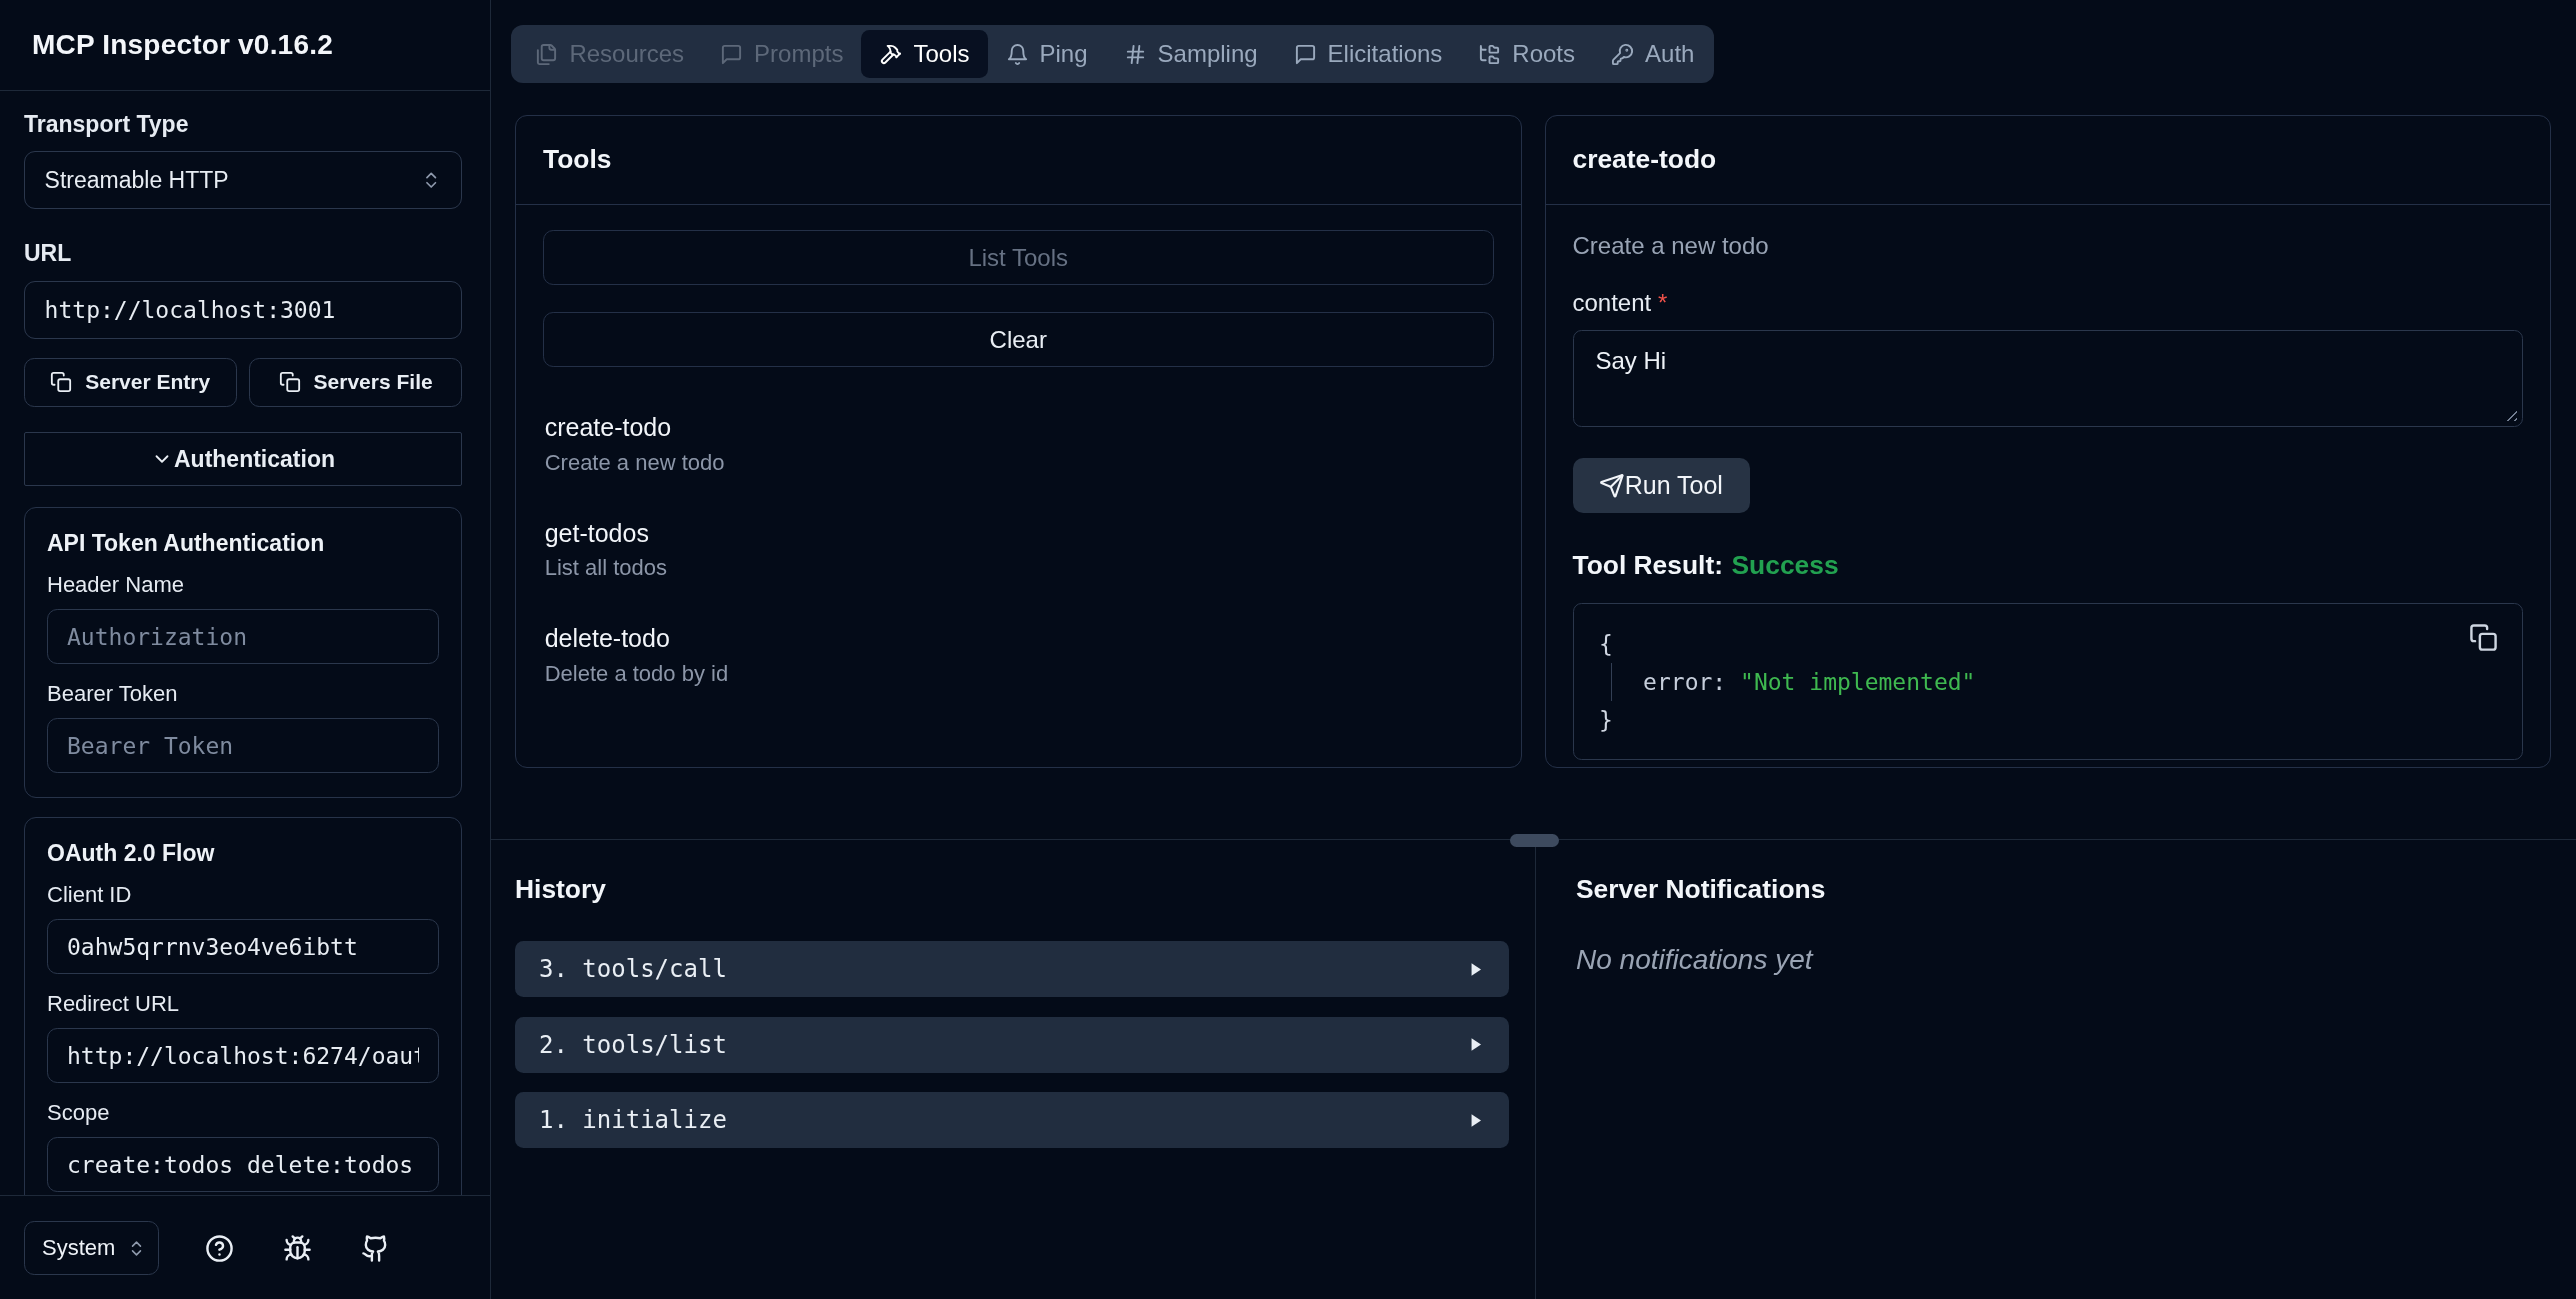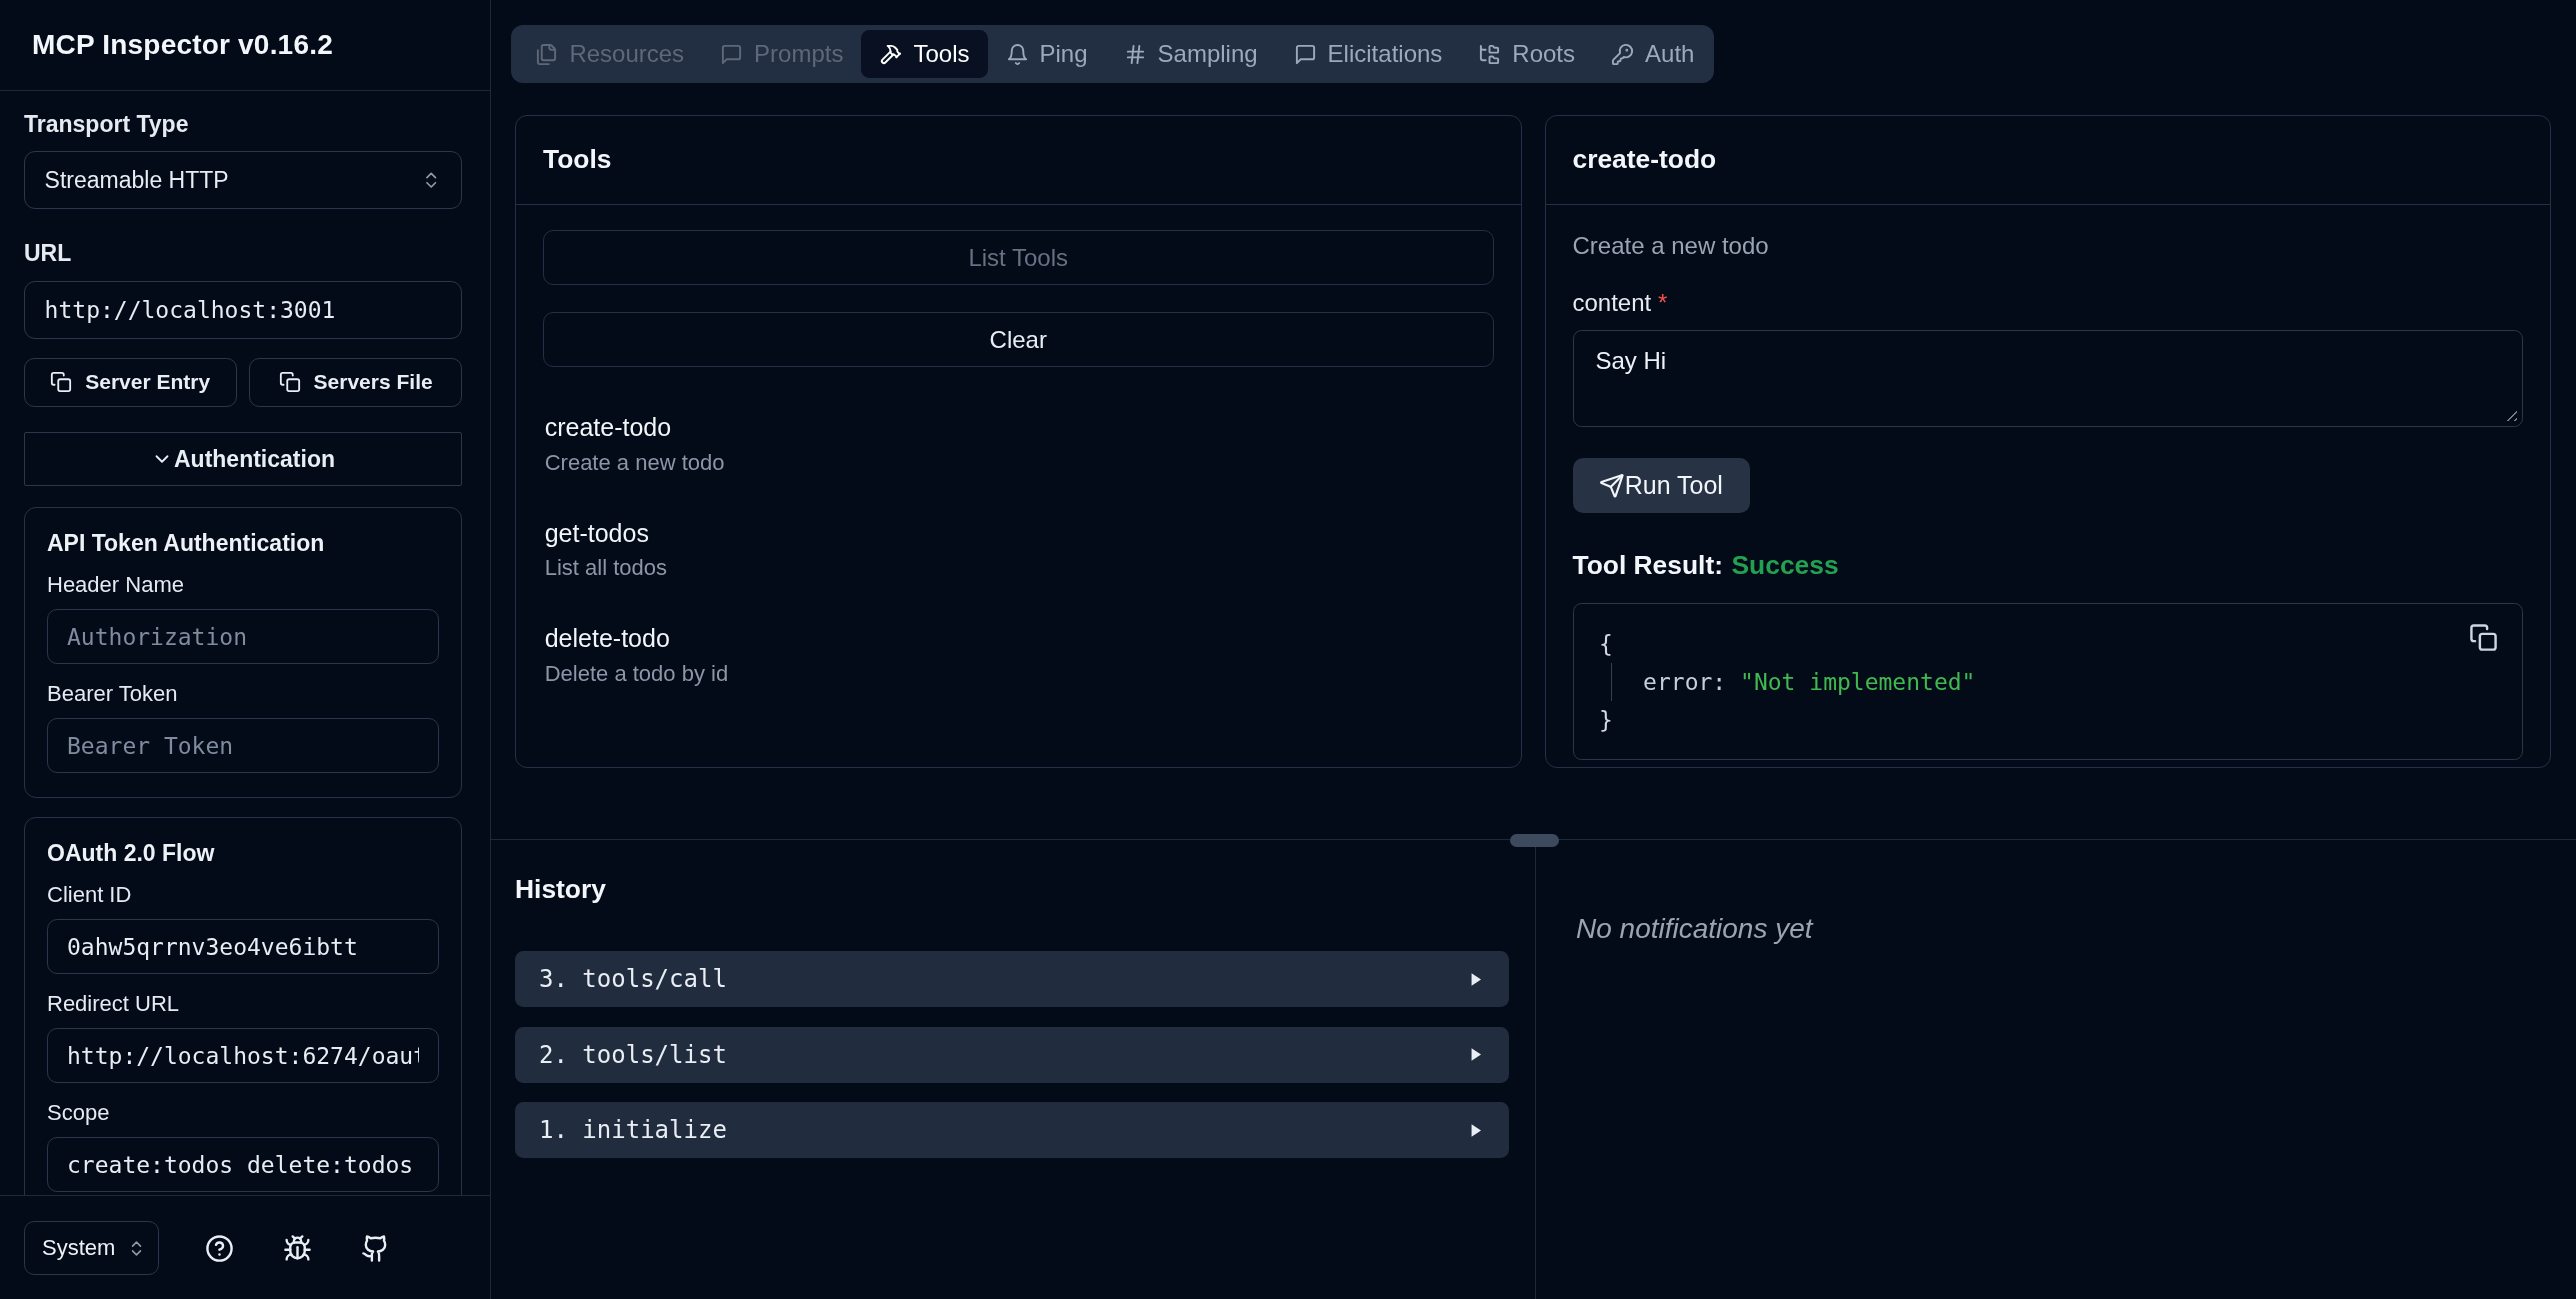--- a/index.html
+++ b/index.html
@@ -79,21 +79,21 @@
   .json-string { color:#3fb950; }
   .copy-btn { position:absolute; top:19px; right:24px; color:#cdd5e0; background:transparent; border:none; cursor:pointer; display:flex; }
 
   
   .splitter-pill { position:absolute; left:1019px; top:834px; width:49px; height:12.8px; border-radius:6.8px; background:#3d4a5e; z-index:5; cursor:row-resize; }
 
   
   .main-bottom { flex:1; display:flex; }
   .history-pane { flex:0 0 1044px; padding:34px 25.6px 0 24px; }
   .bottom-title { font-size:26.4px; font-weight:700; }
-  .history-rows { margin-top:46px; }
+  .history-rows { margin-top:36px; }
   .history-row { height:56px; background:#212d3f; border-radius:8.5px; display:flex; align-items:center; padding:0 24px; margin-bottom:19.6px; font-family:"DejaVu Sans Mono", monospace; font-size:24px; color:#e9eef4; cursor:pointer; }
   .history-row .play { margin-left:auto; display:flex; color:#e9eef4; }
   .notif-pane { flex:1; border-left:0.9px solid #1e2939; padding:34px 0 0 40px; }
   .notif-empty { margin-top:39px; font-size:28px; font-style:italic; color:#9aa4b4; }
 
   svg { display:block; }
 </style>
 </head>
 <body>
 
@@ -432,19 +432,20 @@
             <span>1. initialize</span>
             <span class="play">
                 <svg width="19" height="19" viewBox="0 0 24 24">
                   <use href="#i-play"></use>
                 </svg>
               </span>
           </div>
         </div>
       </section>
       <section class="notif-pane">
+        <div class="bottom-title">Server Notifications</div>
         <div class="notif-empty">No notifications yet</div>
       </section>
     </div>
   </div>
 
 </div>
 
 
 </body></html>

